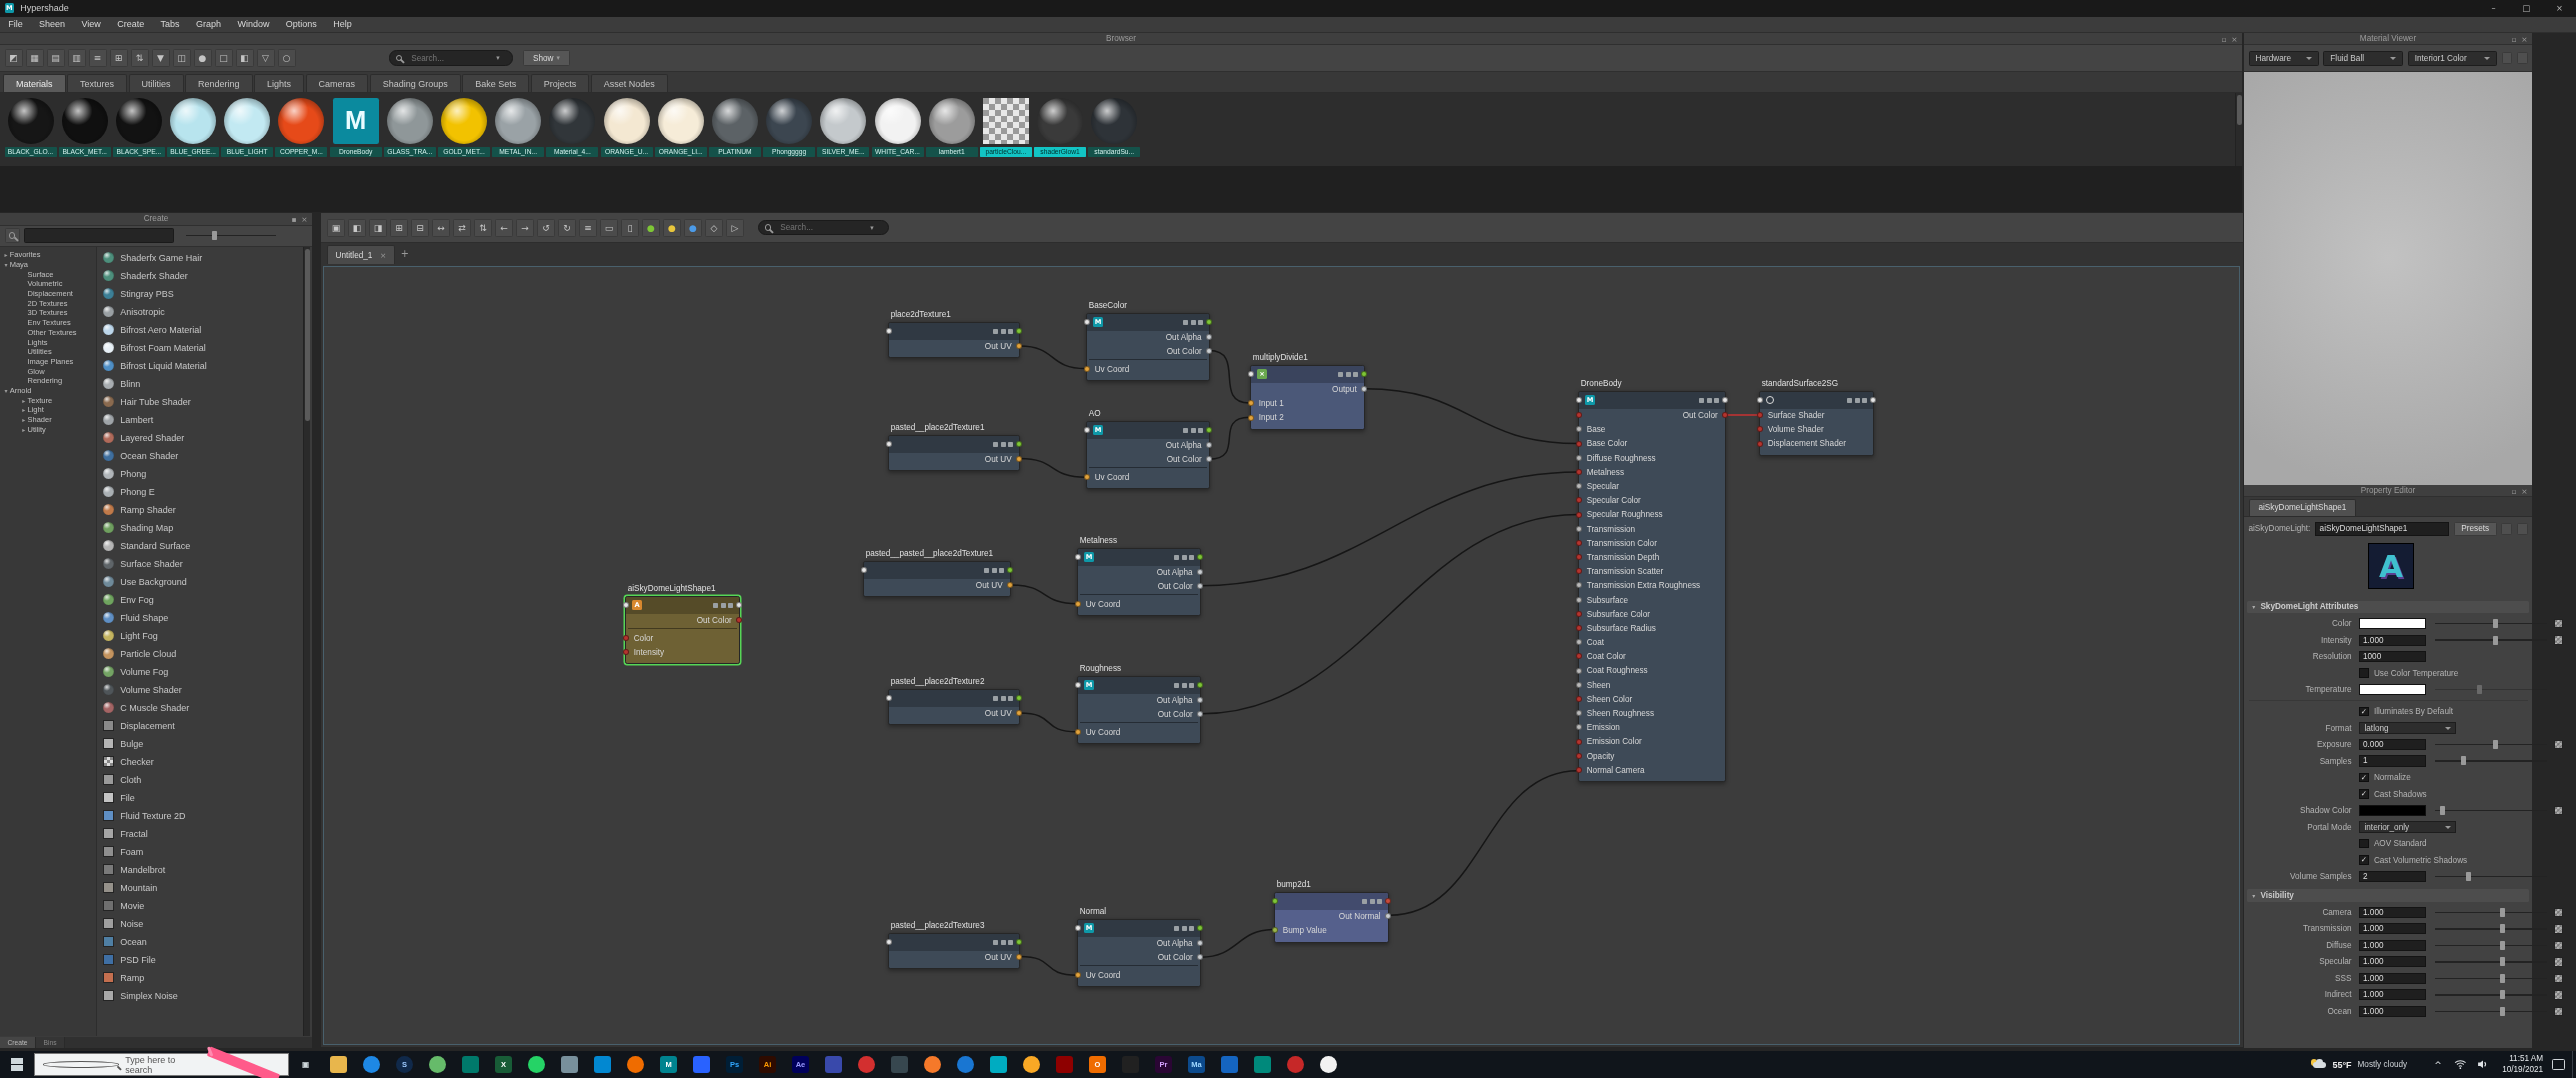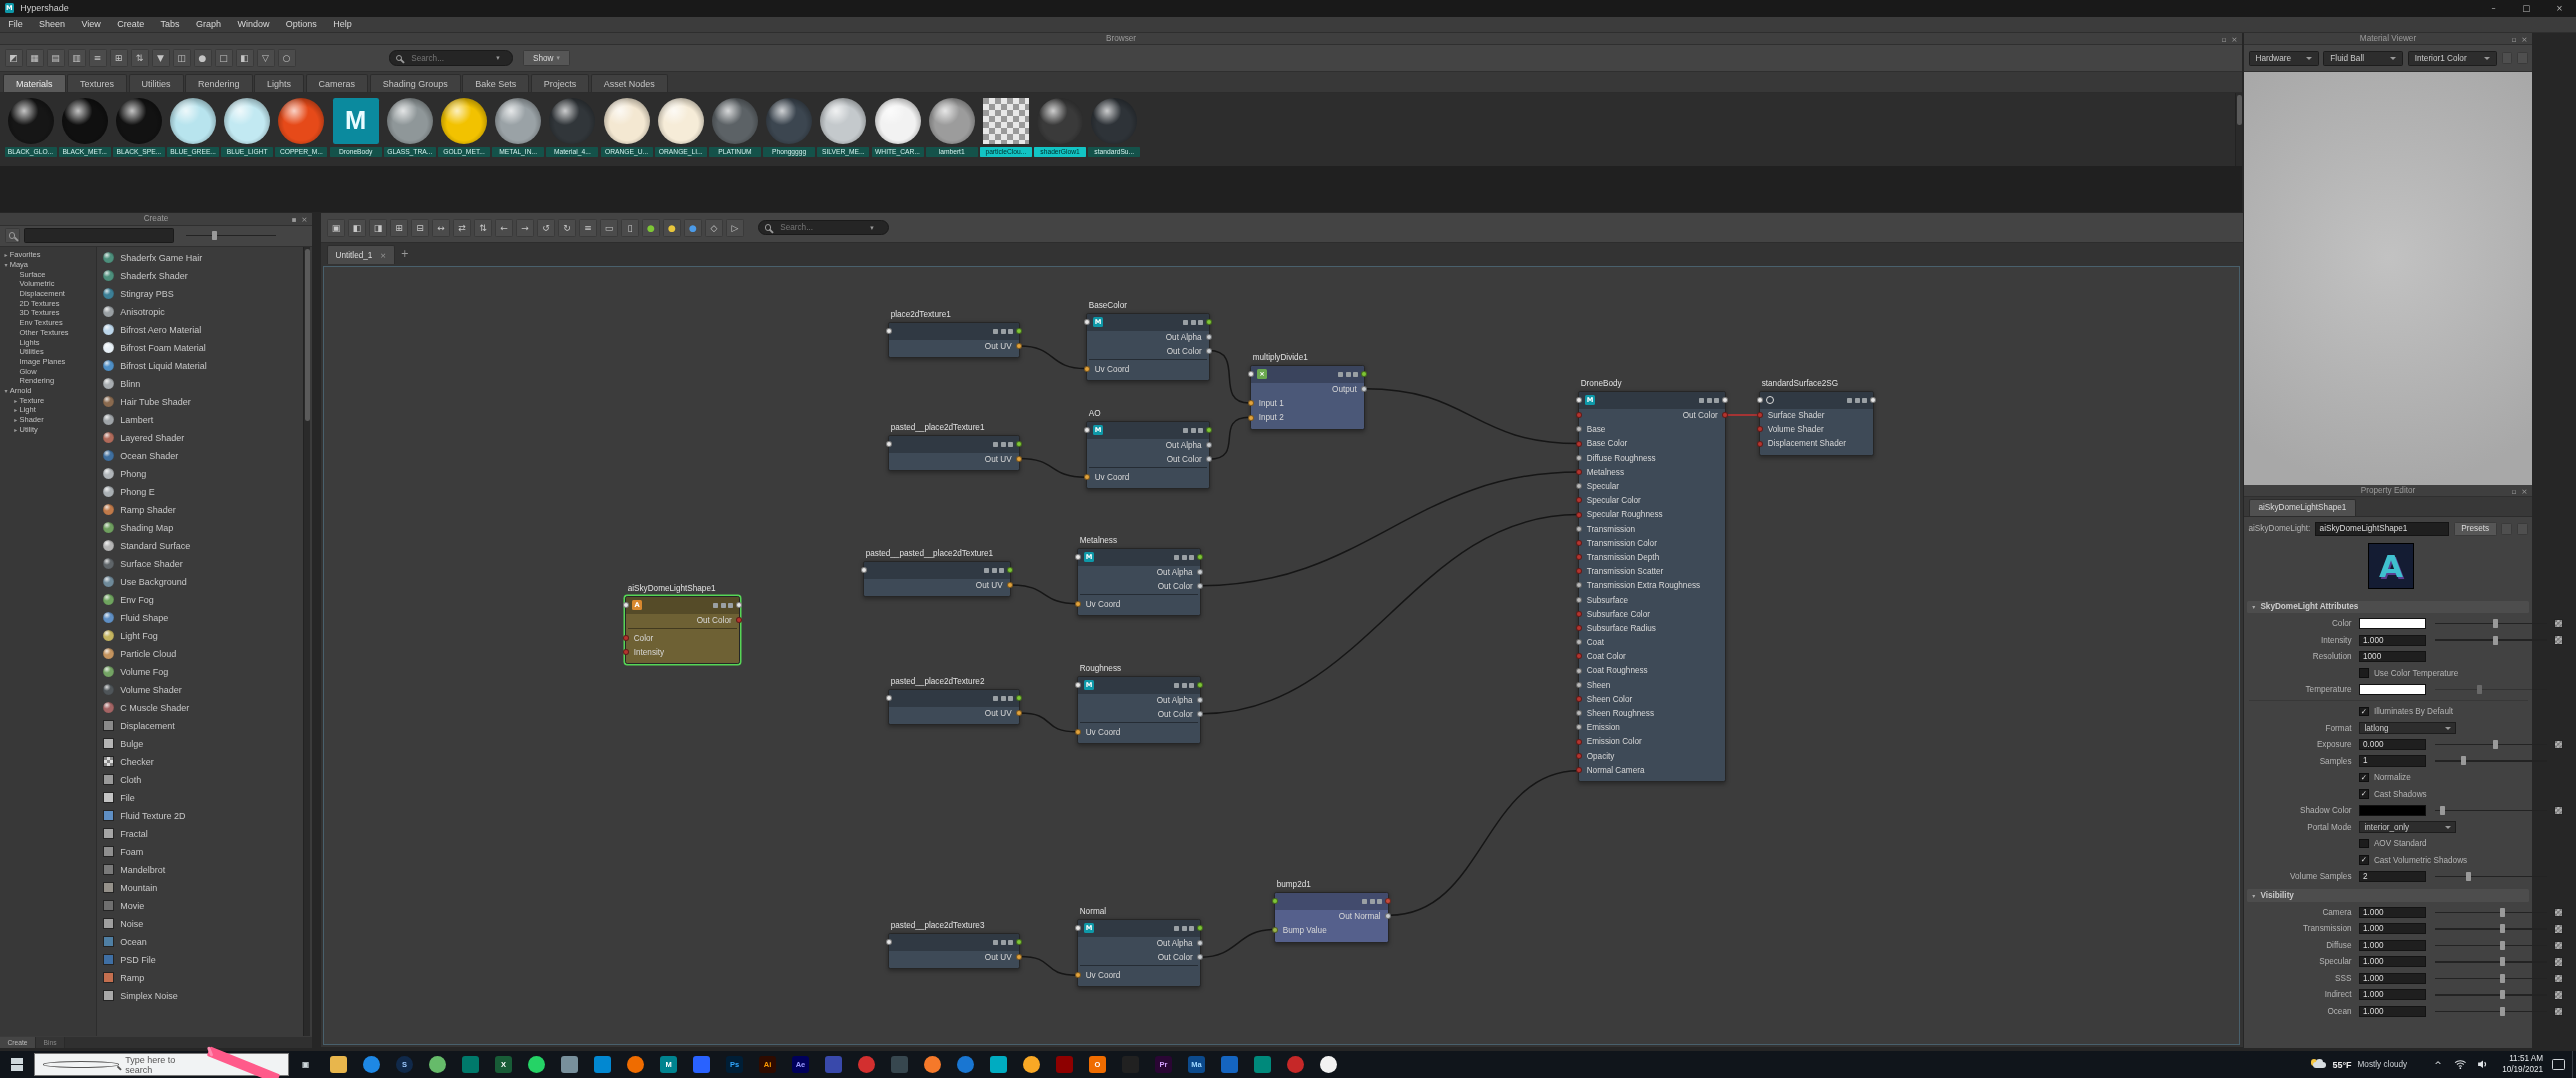--- a/index.html
+++ b/index.html
@@ -45,21 +45,21 @@
 .vthumb{position:absolute;left:0.7px;width:5.2px;background:#5a5a5a;border-radius:2.2px}
 
 #create{position:absolute;left:0;top:213px;width:312px;height:834px;background:#3b3b3b}
 #c-search{position:absolute;left:0;top:12.7px;width:100%;height:21px;background:#444;display:flex;align-items:center;padding:0 4.5px;gap:4.5px;border-bottom:0.7px solid #2f2f2f}
 #c-slider{position:relative;width:90px;height:10.5px;margin-left:7.5px}
 #c-slider .groove{position:absolute;left:0;right:0;top:4.5px;height:1.5px;background:#232323}
 #c-slider .handle{position:absolute;top:0.7px;width:5.2px;height:9px;background:#9a9a9a;border-radius:0.7px}
 #c-tree{position:absolute;left:0;top:34px;width:97px;height:789px;background:#383838;border-right:0.7px solid #2d2d2d;padding-top:3px;overflow:hidden}
 .tree-row{height:9.7px;display:flex;align-items:center;font-size:7.5px;color:#c0c0c0;white-space:nowrap}
 .tree-row .arr{width:7.5px;color:#9a9a9a;font-size:6px;text-align:center}
-.tree-row.lv1{padding-left:12px}
+.tree-row.lv1{padding-left:20px}
 .tree-row.lv0{padding-left:2.2px}
 #c-items{position:absolute;left:97px;top:34px;width:205px;height:789px;overflow:hidden;padding-top:1.5px}
 .citem{height:18px;display:flex;align-items:center;gap:6px;padding-left:6px}
 .citem .lbl{font-size:9px;color:#c8c8c8;white-space:nowrap}
 .ci{width:11.2px;height:11.2px;flex:none}
 .ci.ball{border-radius:50%;background-color:var(--c);background-image:radial-gradient(circle at 35% 28%,rgba(255,255,255,.8),rgba(255,255,255,0) 36%),radial-gradient(circle at 50% 55%,rgba(0,0,0,0) 50%,rgba(0,0,0,.5) 95%)}
 .ci.tile{background:var(--c);border:0.7px solid #242424}
 .ci.checker{background-color:#888;background-image:linear-gradient(45deg,#ddd 25%,transparent 25%,transparent 75%,#ddd 75%),linear-gradient(45deg,#ddd 25%,transparent 25%,transparent 75%,#ddd 75%);background-size:6px 6px;background-position:0 0,3px 3px}
 #c-bottom{position:absolute;left:0;top:824px;width:100%;height:10.5px;background:#303030;display:flex}
 #c-bottom .btab2{height:10.5px;padding:0 7.5px;font-size:6.7px;color:#bbb;display:flex;align-items:center;background:#454545;border-right:0.7px solid #2a2a2a}

